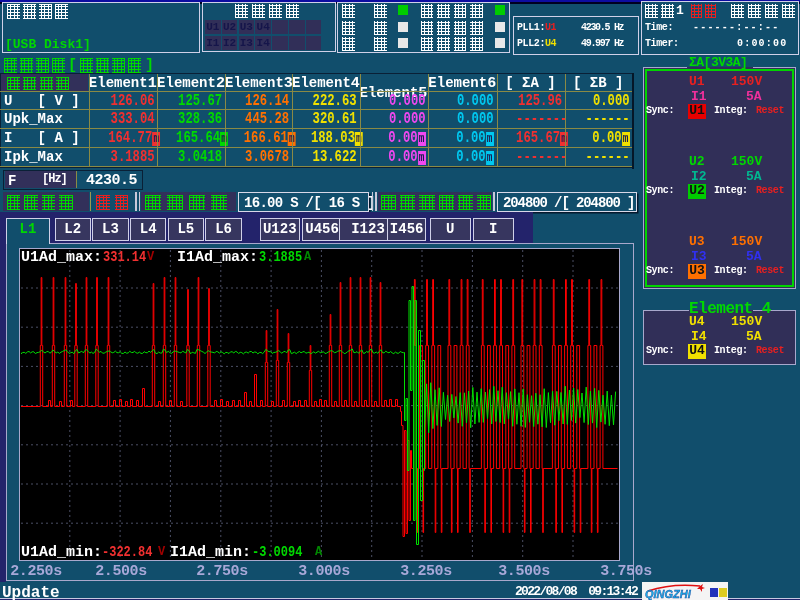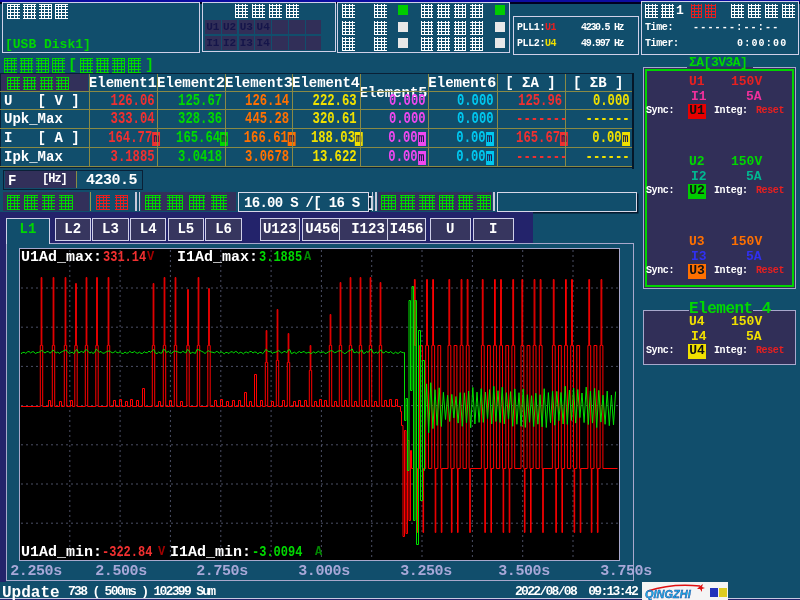--- a/index.html
+++ b/index.html
@@ -96,20 +96,21 @@
     <div class="ab" style="left:141px;top:192px;width:95px;height:19px;background:#32305a"></div>
     <i class="cj" style="left:145px;top:194.5px;width:87px;height:15px;--p:22px;--c:#00d800;--b:#32305a;--g:6px;"></i>
     <div class="ab" style="left:238px;top:191.5px;width:131px;height:20px;border:1px solid #d8d8e8;box-shadow:1.5px 1.5px 0 #05192e;box-sizing:border-box"></div>
     <b class="t " style="left:244px;top:194.5px;font-size:14px;letter-spacing:-0.7px">16.00 S /[ 16 S ]</b>
     <div class="ab" style="left:371.5px;top:192px;width:1.5px;height:19px;background:#c8c8d8"></div>
     <div class="ab" style="left:375px;top:192px;width:1.5px;height:19px;background:#c8c8d8"></div>
     <div class="ab" style="left:378px;top:192px;width:114px;height:19px;background:#32305a"></div>
     <i class="cj" style="left:381px;top:194.5px;width:110px;height:15px;--p:19.2px;--c:#00d800;--b:#32305a;--g:4px;"></i>
     <div class="ab" style="left:493px;top:192px;width:1.5px;height:19px;background:#c8c8d8"></div>
     <div class="ab" style="left:497px;top:191.5px;width:140px;height:20px;border:1px solid #d8d8e8;box-shadow:1.5px 1.5px 0 #05192e;box-sizing:border-box"></div>
+    <b class="t " style="left:503px;top:194.5px;font-size:14px;letter-spacing:-1.1px">204800 /[ 204800 ]</b>
 <div class="ab" style="left:0;top:72.5px;width:633.5px;height:95.5px;border:1px solid #0a2036;box-sizing:border-box"></div>
     <div class="cell" style="left:1px;top:73.5px;width:87px;height:18px;background:#32305a"></div>
     <i class="cj" style="left:7px;top:77px;width:64px;height:13px;--p:16.5px;--c:#00d800;--b:#32305a;--g:3.5px;"></i>
     <div class="cell hd" style="left:88.5px;top:73.5px;width:68.5px;height:18px">Element<span style="font-size:15px">1</span></div>
     <div class="cell hd" style="left:157px;top:73.5px;width:68px;height:18px">Element<span style="font-size:15px">2</span></div>
     <div class="cell hd" style="left:225px;top:73.5px;width:67px;height:18px">Element<span style="font-size:15px">3</span></div>
     <div class="cell hd" style="left:292px;top:73.5px;width:67.5px;height:18px">Element<span style="font-size:15px">4</span></div>
     <div class="cell hd" style="left:359.5px;top:84px;width:54px;height:18px">Element<span style="font-size:15px">5</span></div>
     <div class="cell hd" style="left:428px;top:73.5px;width:68.5px;height:18px">Element<span style="font-size:15px">6</span></div>
     <div class="cell hd" style="left:496.5px;top:73.5px;width:68.0px;height:18px">[ ΣA ]</div>
@@ -267,21 +268,20 @@
     <b class="t " style="left:691px;top:330.0px;color:#f0e000;font-size:13px">I4</b>
     <b class="t " style="left:746px;top:330.0px;color:#f0e000;font-size:13px">5A</b>
     <b class="t w12" style="left:646px;top:344.5px;">Sync:</b>
     <b class="t" style="left:688px;top:343.5px;width:18px;height:15px;background:#f0e000;color:#111;font-size:13px;text-align:center">U4</b>
     <b class="t w12" style="left:714px;top:344.5px;">Integ:</b>
     <b class="t w12" style="left:756px;top:344.5px;color:#e82020">Reset</b>
 <div class="ab" style="left:0;top:582px;width:800px;height:18px;background:#114e6c"></div>
     <div class="ab" style="left:0;top:597.5px;width:800px;height:1px;background:#c8c8e0"></div>
     <div class="ab" style="left:0;top:598.5px;width:800px;height:1.5px;background:#23236b"></div>
     <b class="t " style="left:2px;top:584px;font-size:16px">Update</b>
-    <b class="t " style="left:68px;top:585px;font-size:13px;letter-spacing:-1.7px">738 ( 500ms ) 102399 Sum</b>
     <b class="t " style="left:515px;top:585px;font-size:13px;letter-spacing:-1.7px">2022/08/08&nbsp;&nbsp;09:13:42</b>
     <div class="ab" style="left:642px;top:582px;width:86px;height:18px;background:#f4f4f4"></div>
     <svg class="ab" style="left:642px;top:582px" width="86" height="18" viewBox="0 0 86 18">
       <path d="M6 9 Q30 1 58 4" fill="none" stroke="#e01010" stroke-width="1.6"></path>
       <path d="M58 4l3-2-1 3 3 1-3 1 0 3-2-3-3 0z" fill="#e01010"></path>
       <text x="3" y="16" font-family="Liberation Sans,sans-serif" font-weight="bold" font-style="italic" font-size="11" fill="#18b0e8" stroke="#204098" stroke-width="0.4">QINGZHI</text>
       <rect x="68" y="6" width="8" height="9" fill="#2233bb"></rect>
       <rect x="77" y="6" width="8" height="9" fill="#ddcc22"></rect>
     </svg>
 </div>

